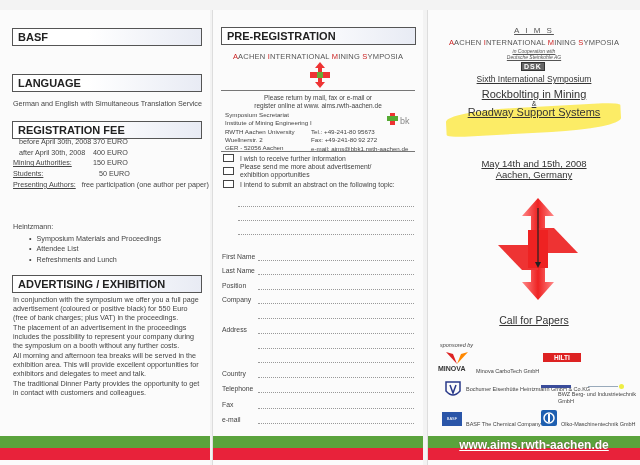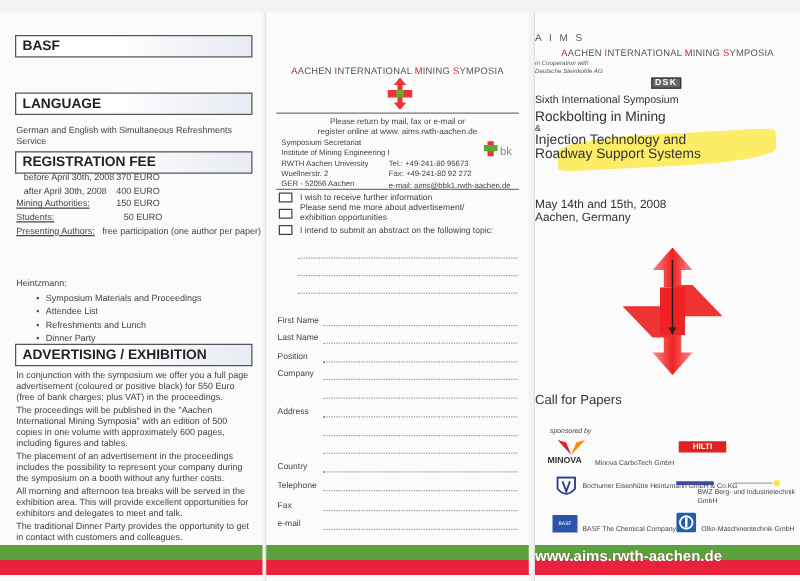--- a/index.html
+++ b/index.html
@@ -20,64 +20,63 @@
   
   .aims-title { position: absolute; left: 0; right: 0; text-align: center; font-size: 7.5px; letter-spacing: 0.2px; color: #555; }
   .aims-title .r { color: #c22; }
   .rule { position: absolute; left: 8px; right: 8px; height: 1px; background: #777; }
   .center7 { position: absolute; left: 0; right: 0; text-align: center; font-size: 6.5px; line-height: 8px; color: #444; }
   .cb { position: absolute; left: 10px; width: 11px; height: 8px; border: 1px solid #444; background: #fff; }
   .cbl { position: absolute; left: 27px; font-size: 6.8px; line-height: 7.5px; color: #444; }
   .line { position: absolute; height: 1px; border-top: 1px dotted #999; }
   .flabel { position: absolute; left: 9px; font-size: 6.8px; color: #444; }
   
-  .c3 { position: absolute; left: 0; right: 0; text-align: left; color: #333; }
+  .c3 { position: absolute; left: 0; right: 0; text-align: center; color: #333; text-decoration: underline; }
   .hl { position: absolute; left: 18px; width: 175px; height: 26px; background: #fce94b; border-radius: 40% 10% 40% 10%; transform: rotate(-3deg); opacity: 0.85; }
   .sp-text { position: absolute; font-size: 5.5px; color: #444; line-height: 6.5px; }
 </style>
 </head>
 <body>
 
 <div class="panel" id="p1">
   <div class="hbox" style="top:18px;">BASF</div>
 
   <div class="hbox" style="top:64px;">LANGUAGE</div>
-  <div class="txt" style="top:89px;">German and English with Simultaneous Refreshments Service</div>
+  <div class="txt" style="top:89px;">German and English with Simultaneous Translation Service</div>
 
   <div class="hbox" style="top:111px;">REGISTRATION FEE</div>
   <div class="txt" style="top:127px; line-height:10.7px;">
     <div class="fee-row"><span style="width:80px;padding-left:6px">before April 30th, 2008</span><span>370 EURO</span></div>
     <div class="fee-row"><span style="width:80px;padding-left:6px">after April 30th, 2008</span><span>400 EURO</span></div>
     <div class="fee-row"><span class="u" style="width:80px">Mining Authorities:</span><span>150 EURO</span></div>
     <div class="fee-row"><span class="u" style="width:86px">Students:</span><span>50 EURO</span></div>
     <div class="fee-row"><span class="u" style="margin-right:6px">Presenting Authors:</span><span>free participation (one author per paper)</span></div>
   </div>
   <div class="txt" style="top:212px; line-height:10.7px;">
     <div>Heintzmann:</div>
     <ul class="bl" style="padding-left:16px; margin-top:1px;">
       <li>Symposium Materials and Proceedings</li>
       <li>Attendee List</li>
       <li>Refreshments and Lunch</li>
-      <li>Dinner Party</li>
     </ul>
   </div>
 
   <div class="hbox" style="top:265px;">ADVERTISING / EXHIBITION</div>
   <div class="txt" style="top:285px; width:188px;">
     <p style="margin-bottom:1px">In conjunction with the symposium we offer you a full page advertisement (coloured or positive black) for 550 Euro (free of bank charges; plus VAT) in the proceedings.</p>
-    <p style="margin-bottom:1px">The proceedings will be published in the "Aachen International Mining Symposia" with an edition of 500 copies in one volume with approximately 600 pages, including figures and tables.</p>
     <p style="margin-bottom:1px">The placement of an advertisement in the proceedings includes the possibility to represent your company during the symposium on a booth without any further costs.</p>
     <p style="margin-bottom:1px">All morning and afternoon tea breaks will be served in the exhibition area. This will provide excellent opportunities for exhibitors and delegates to meet and talk.</p>
     <p>The traditional Dinner Party provides the opportunity to get in contact with customers and colleagues.</p>
   </div>
   <div class="stripe-green"></div>
   <div class="stripe-red"></div>
 </div>
 
 <div class="panel" id="p2">
+  <div class="hbox" style="top:17px; left:8px; width:195px;">PRE-REGISTRATION</div>
   <div class="aims-title" style="top:42px;"><span><span class="r">A</span>ACHEN <span class="r">I</span>NTERNATIONAL <span class="r">M</span>INING <span class="r">S</span>YMPOSIA</span></div>
   <svg style="position:absolute; left:97px; top:52px;" width="20" height="26" viewBox="0 0 20 26">
     <polygon points="10,0 15,6 12,6 12,10 20,10 20,16 12,16 12,20 15,20 10,26 5,20 8,20 8,16 0,16 0,10 8,10 8,6 5,6" fill="#e33"></polygon>
     <rect x="7" y="10" width="6" height="6" fill="#6a3"></rect>
   </svg>
   <div class="rule" style="top:80px;"></div>
   <div class="center7" style="top:84px;">
     <div>Please return by mail, fax or e-mail or</div>
     <div>register online at www. aims.rwth-aachen.de</div>
   </div>
@@ -141,21 +140,20 @@
   <div class="c3" style="top:39px; font-size:5px; line-height:5.5px; font-style:italic; color:#555;">
     <div>in Cooperation with</div>
     <div>Deutsche Steinkohle AG</div>
   </div>
   <div style="position:absolute; left:93px; top:52px; font-size:7px; font-weight:bold; letter-spacing:1px; color:#fff; background:#666; padding:0 2px; border:1px solid #333;">DSK</div>
   <div class="c3" style="top:64px; font-size:8.5px;">Sixth International Symposium</div>
   <div class="hl" style="top:97px;"></div>
   <div class="c3" style="top:79px; font-size:11px; line-height:11px;">
     <div>Rockbolting in Mining</div>
     <div style="font-size:7px; line-height:7px;">&amp;</div>
-    <div>Injection Technology and</div>
     <div>Roadway Support Systems</div>
   </div>
   <div class="c3" style="top:148px; font-size:9.5px; line-height:11px;">
     <div>May 14th and 15th, 2008</div>
     <div>Aachen, Germany</div>
   </div>
   <svg style="position:absolute; left:70px; top:188px;" width="80" height="102" viewBox="0 0 80 102">
     <defs>
       <linearGradient id="rg" x1="0" y1="0" x2="1" y2="0">
           <stop offset="0" stop-color="#f88"></stop>

